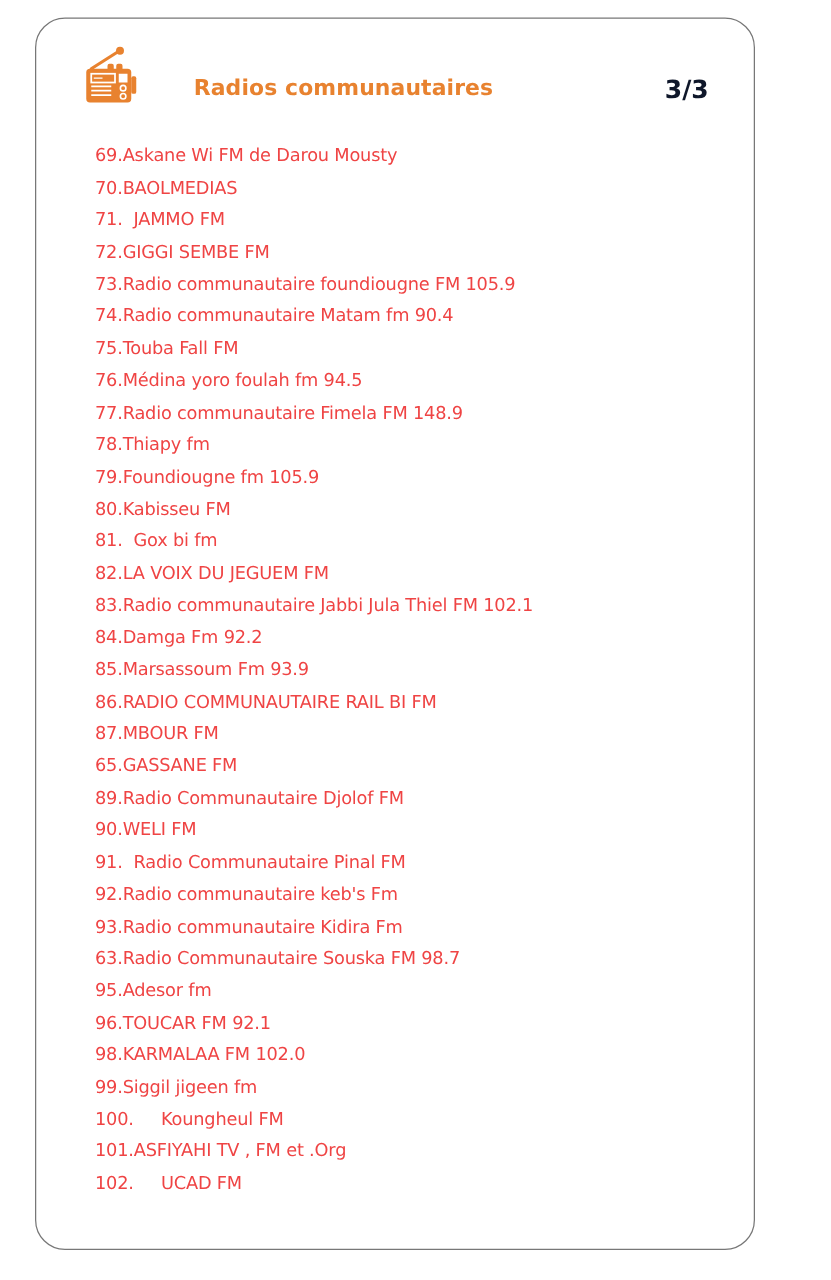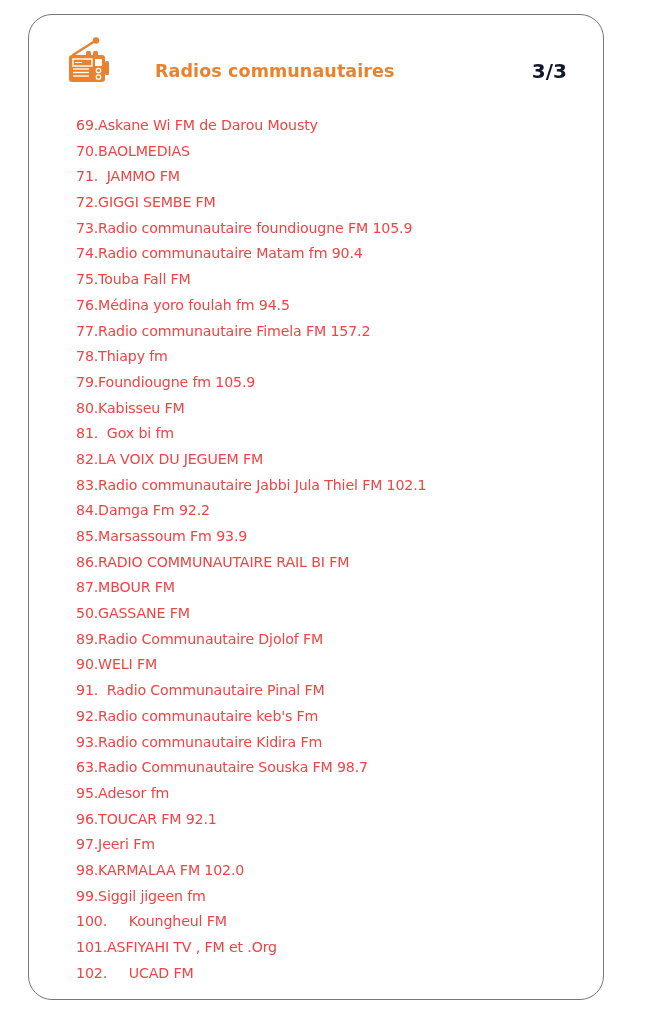--- a/index.html
+++ b/index.html
@@ -102,40 +102,39 @@
 
   <ul class="station-list">
     <li class="station-item">69.Askane Wi FM de Darou Mousty</li>
     <li class="station-item">70.BAOLMEDIAS</li>
     <li class="station-item">71.  JAMMO FM</li>
     <li class="station-item">72.GIGGI SEMBE FM</li>
     <li class="station-item">73.Radio communautaire foundiougne FM 105.9</li>
     <li class="station-item">74.Radio communautaire Matam fm 90.4</li>
     <li class="station-item">75.Touba Fall FM</li>
     <li class="station-item">76.Médina yoro foulah fm 94.5</li>
-    <li class="station-item">77.Radio communautaire Fimela FM 157.2</li>
+    <li class="station-item">77.Radio communautaire Fimela FM 148.9</li>
     <li class="station-item">78.Thiapy fm</li>
     <li class="station-item">79.Foundiougne fm 105.9</li>
     <li class="station-item">80.Kabisseu FM</li>
     <li class="station-item">81.  Gox bi fm</li>
     <li class="station-item">82.LA VOIX DU JEGUEM FM</li>
     <li class="station-item">83.Radio communautaire Jabbi Jula Thiel FM 102.1</li>
     <li class="station-item">84.Damga Fm 92.2</li>
     <li class="station-item">85.Marsassoum Fm 93.9</li>
     <li class="station-item">86.RADIO COMMUNAUTAIRE RAIL BI FM</li>
     <li class="station-item">87.MBOUR FM</li>
-    <li class="station-item">50.GASSANE FM</li>
+    <li class="station-item">65.GASSANE FM</li>
     <li class="station-item">89.Radio Communautaire Djolof FM</li>
     <li class="station-item">90.WELI FM</li>
     <li class="station-item">91.  Radio Communautaire Pinal FM</li>
     <li class="station-item">92.Radio communautaire keb's Fm</li>
     <li class="station-item">93.Radio communautaire Kidira Fm</li>
     <li class="station-item">63.Radio Communautaire Souska FM 98.7</li>
     <li class="station-item">95.Adesor fm</li>
     <li class="station-item">96.TOUCAR FM 92.1</li>
-    <li class="station-item">97.Jeeri Fm</li>
     <li class="station-item">98.KARMALAA FM 102.0</li>
     <li class="station-item">99.Siggil jigeen fm</li>
     <li class="station-item">100.     Koungheul FM</li>
     <li class="station-item">101.ASFIYAHI TV , FM et .Org</li>
     <li class="station-item">102.     UCAD FM</li>
   </ul>
 </div>
 
 </body></html>

